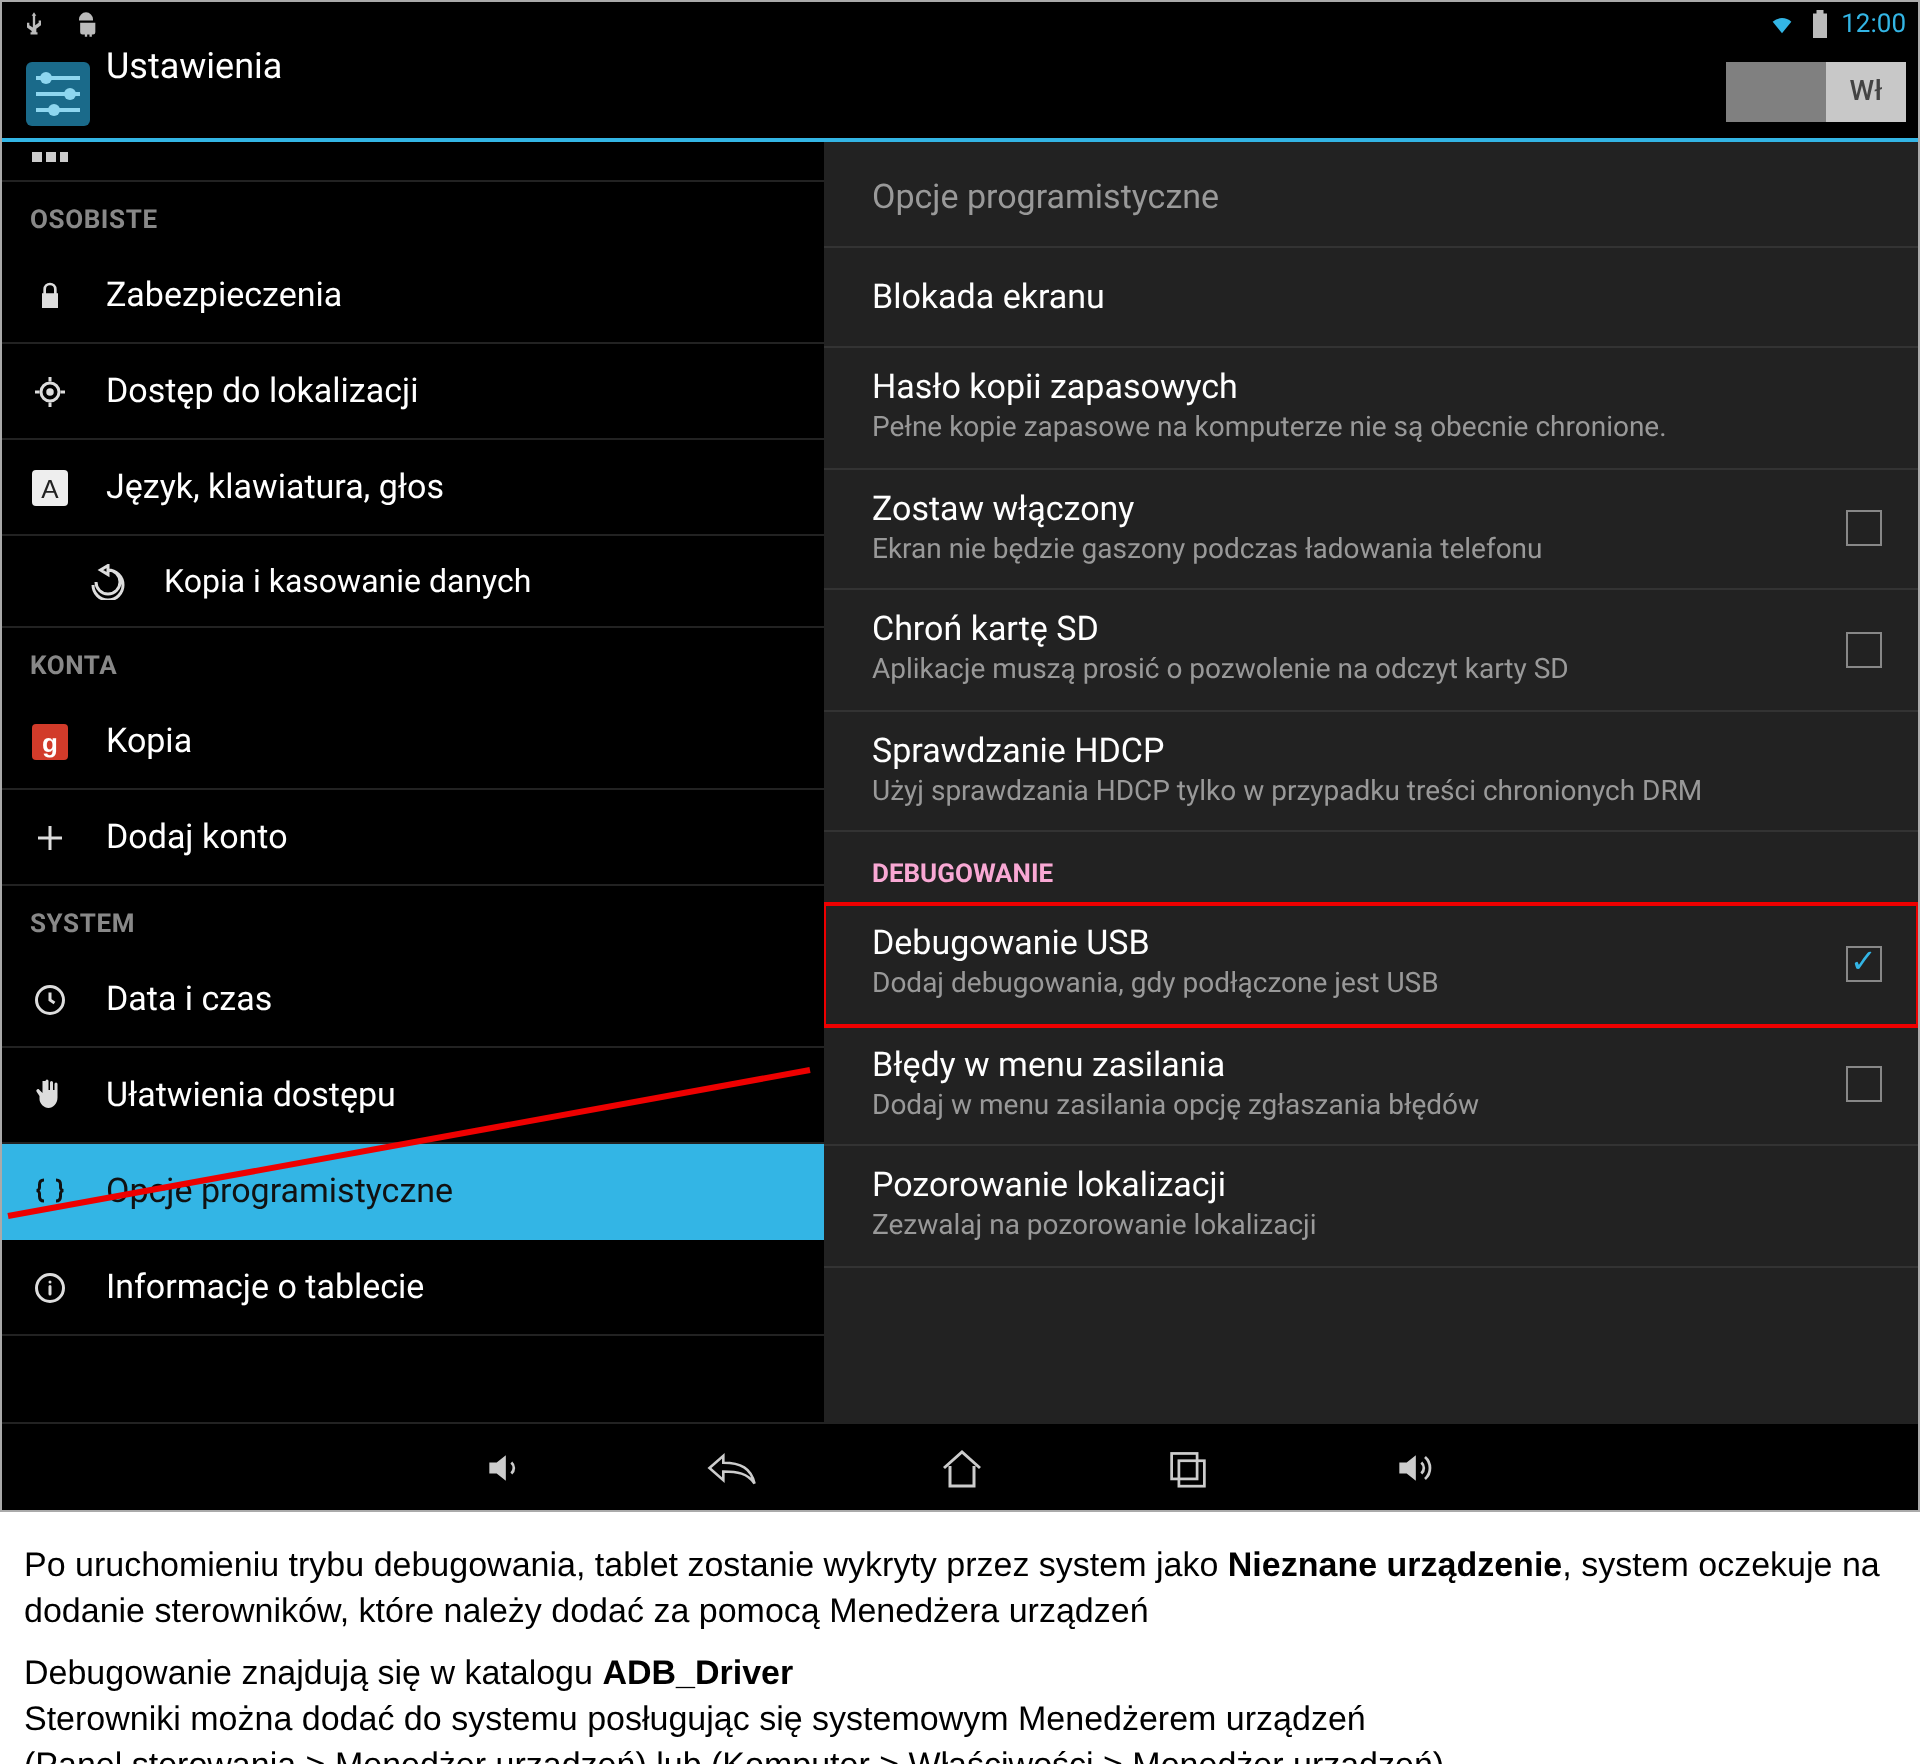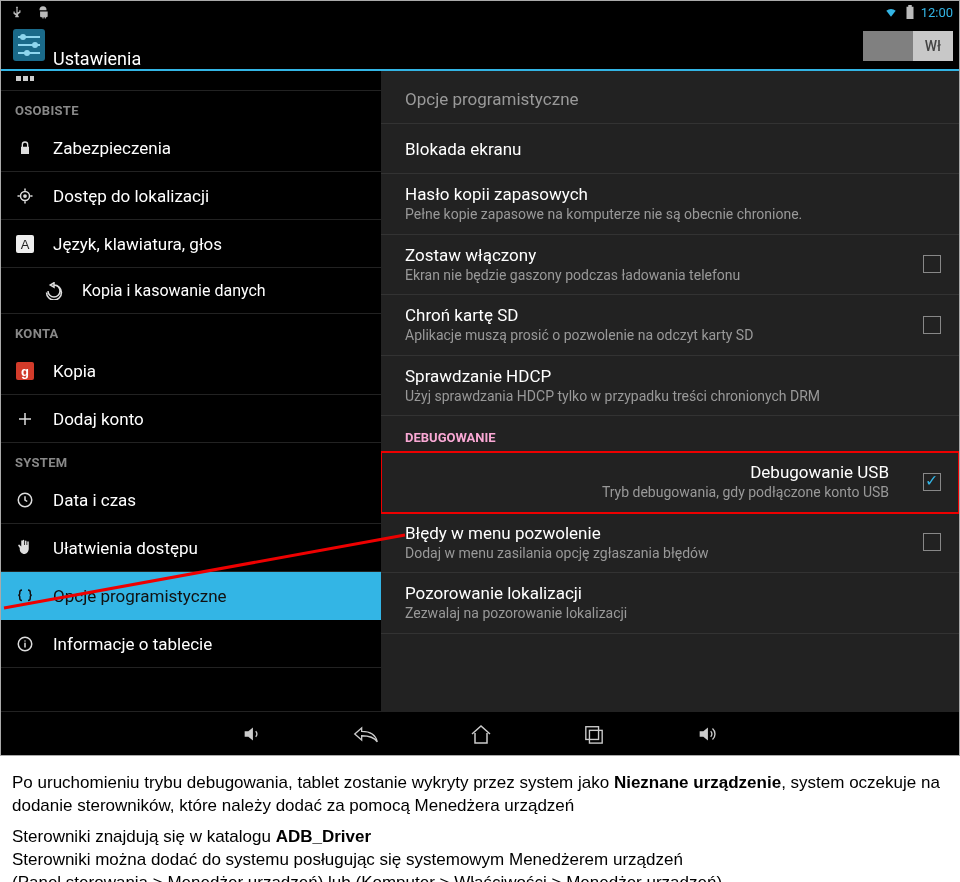--- a/index.html
+++ b/index.html
@@ -25,42 +25,42 @@
     display: flex;
     justify-content: space-between;
     padding: 0 6px;
     font-size: 13px;
   }
   .statusbar .left, .statusbar .right { display: flex; align-items: center; gap: 6px; }
   .clock { color: #33b5e5; font-weight: 400; }
   .titlebar {
     height: 48px;
     display: flex;
-    align-items: flex-end;
+    align-items: flex-start;
     padding: 0 4px;
     border-bottom: 2px solid #33b5e5;
     position: relative;
   }
   .titlebar .icon-box {
     width: 48px; height: 48px; display:flex; align-items:center; justify-content:center;
   }
   .title-text { font-size: 18px; font-weight: 400; color:#fff; }
   .toggle {
     position: absolute; right: 6px; top: 8px;
     width: 90px; height: 30px;
     background: #808080; display:flex; align-items:center;
   }
   .toggle .knob {
     width: 40px; height: 30px; background:#c8c8c8; color:#444;
     display:flex; align-items:center; justify-content:center;
     font-size:14px; font-weight:500; margin-left:auto;
   }
   .content { flex:1; display:flex; overflow:hidden; }
   .sidebar {
-    width: 380px; background:#000;
+    width: 411px; background:#000;
     overflow:hidden;
   }
   .main {
     flex:1; background:#222;
     overflow:hidden;
   }
   .cat-header {
     color:#888; font-size:13px; font-weight:700;
     padding: 12px 14px 6px 14px;
     text-transform: uppercase;
@@ -107,21 +107,21 @@
   .s-sub { color:#999; font-size:14px; line-height:1.25; margin-top:2px; }
   .checkbox {
     position:absolute; right:18px; top:50%; transform:translateY(-50%);
     width:18px; height:18px; border:1px solid #888;
   }
   .checkbox.checked::after{
     content:"✓"; color:#33b5e5; font-size:16px;
     position:absolute; top:-3px; left:1px;
   }
   .setting.highlight {
-    outline: 2px solid #e00; outline-offset:-1px;text-align:right;
+    outline: 2px solid #e00; outline-offset:-1px;
   }
   .navbar{
     height:44px; background:#000; border-top:1px solid #222;
     display:flex; align-items:center; justify-content:center; gap:90px;
   }
   .nav-btn{ color:#ccc; font-size:15px; display:flex; align-items:center;}
   
   .doc{
     padding: 16px 12px 6px;
     font-family: Arial, sans-serif;
@@ -334,26 +334,26 @@
 
       <div class="setting">
         <div class="s-title">Sprawdzanie HDCP</div>
         <div class="s-sub">Użyj sprawdzania HDCP tylko w przypadku treści chronionych DRM</div>
       </div>
 
       <div class="main-cat">DEBUGOWANIE</div>
 
       <div class="setting highlight">
         <div class="s-title">Debugowanie USB</div>
-        <div class="s-sub">Tryb debugowania, gdy podłączone konto USB</div>
+        <div class="s-sub">Dodaj debugowania, gdy podłączone jest USB</div>
         <div class="checkbox checked"></div>
       </div>
 
       <div class="setting">
-        <div class="s-title">Błędy w menu pozwolenie</div>
+        <div class="s-title">Błędy w menu zasilania</div>
         <div class="s-sub">Dodaj w menu zasilania opcję zgłaszania błędów</div>
         <div class="checkbox"></div>
       </div>
 
       <div class="setting">
         <div class="s-title">Pozorowanie lokalizacji</div>
         <div class="s-sub">Zezwalaj na pozorowanie lokalizacji</div>
       </div>
     </div>
   </div>
@@ -393,17 +393,17 @@
         </svg>
     </span>
   </div>
 </div>
 
 <div class="doc">
   <p>
     <span>Po uruchomieniu trybu debugowania, tablet zostanie wykryty przez system jako </span><b>Nieznane urządzenie</b><span>, system oczekuje na dodanie sterowników, które należy dodać za pomocą Menedżera urządzeń</span>
   </p>
   <p>
-    <span>Sterowniki znajdują się w katalogu </span><b>ADB_Driver</b><br>
+    <span>Debugowanie znajdują się w katalogu </span><b>ADB_Driver</b><br>
     <span>Sterowniki można dodać do systemu posługując się systemowym Menedżerem urządzeń</span><br>
     <span>(Panel sterowania &gt; Menedżer urządzeń) lub (Komputer &gt; Właściwości &gt; Menedżer urządzeń)</span>
   </p>
 </div>
 
 </body></html>

